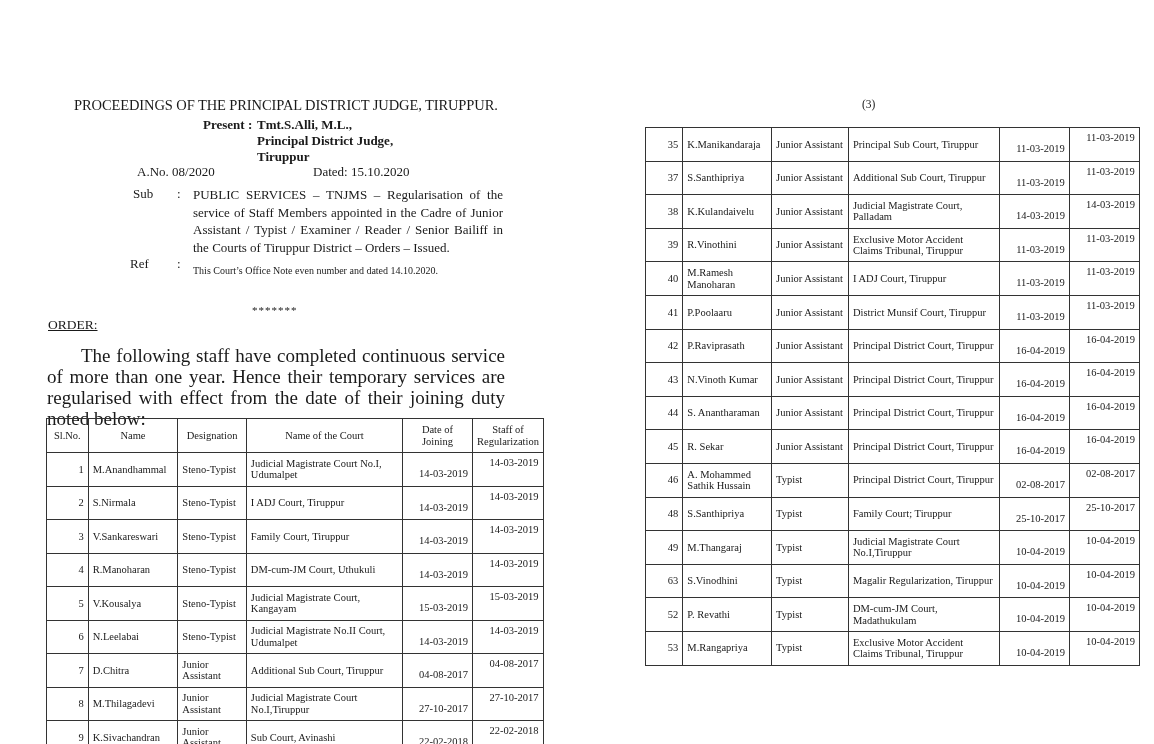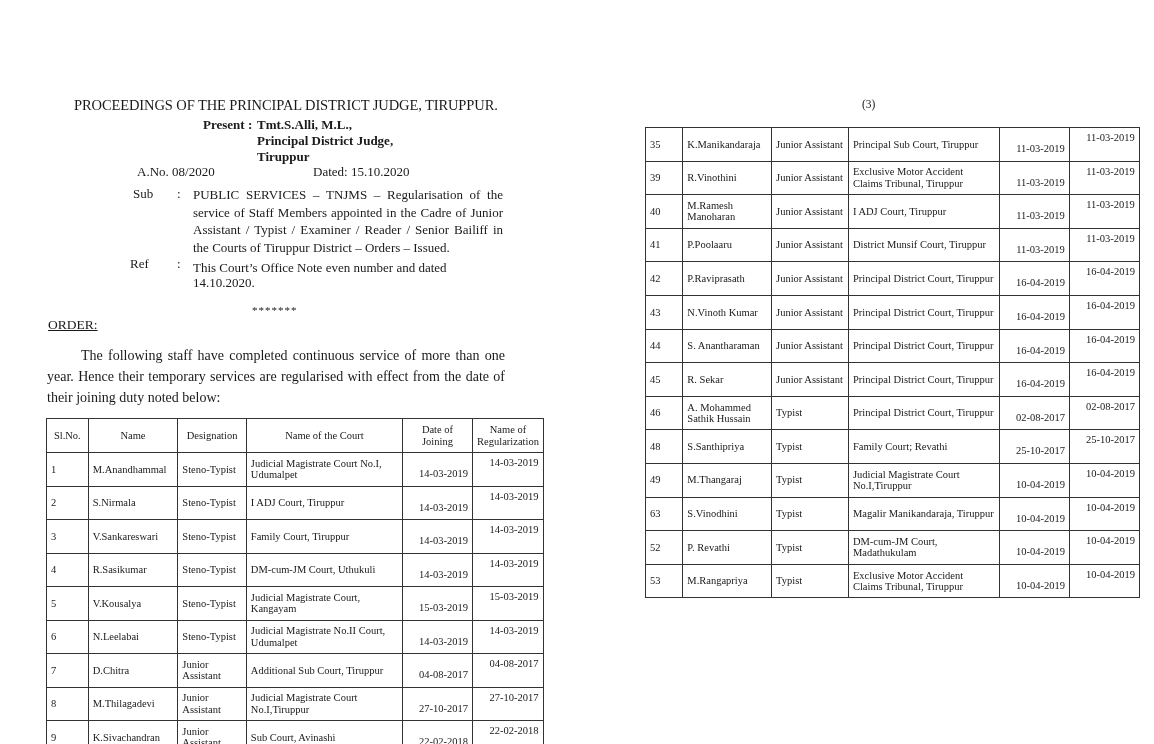--- a/index.html
+++ b/index.html
@@ -10,34 +10,34 @@
   .present{left:203px;top:117px;font-size:13px;font-weight:bold;line-height:16px;}
   .present .lbl{display:inline-block;width:52px;}
   .present .val{position:absolute;left:54px;top:0;white-space:nowrap;}
   .ano{left:137px;top:164px;font-size:13px;}
   .dated{left:313px;top:164px;font-size:13px;}
   .sub-lbl{left:133px;top:186px;font-size:13px;}
   .sub-colon{left:177px;top:186px;font-size:13px;}
   .sub-text{left:193px;top:186px;width:310px;font-size:13px;line-height:17.5px;text-align:justify;}
   .ref-lbl{left:130px;top:256px;font-size:13px;}
   .ref-colon{left:177px;top:256px;font-size:13px;}
-  .ref-text{left:193px;top:260px;width:300px;font-size:13px;line-height:15px;}
+  .ref-text{left:193px;top:260px;width:300px;font-size:10px;line-height:22px;}
   .stars{left:252px;top:304px;font-size:11px;letter-spacing:1px;}
   .order{left:48px;top:317px;font-size:13.5px;font-weight:normal;text-decoration:underline;}
-  .para{left:47px;top:345px;width:458px;font-size:14px;line-height:21px;text-align:justify;}
+  .para{left:47px;top:345px;width:458px;font-size:19px;line-height:21px;text-align:justify;}
   .para .indent{display:inline-block;width:34px;}
   .pageno{left:862px;top:98px;font-size:11.5px;}
   table{position:absolute;border-collapse:collapse;font-size:10.5px;}
   td,th{border:1px solid #333;padding:0 4px;vertical-align:middle;font-weight:normal;line-height:11.5px;}
   .lt{left:46px;top:418px;width:498px;}
   .lt th{height:33px;text-align:center;}
   .lt td{height:23.5px;}
   .rt{left:645px;top:127px;width:495px;}
   .rt td{height:23.6px;}
-  .c{text-align:left;}
+  .c{text-align:right;}
   .court{font-size:10.5px;}
   .date{text-align:center;white-space:nowrap;padding-left:16px;}
   .date-j{padding-top:9px;}
   .date-r{vertical-align:top;padding-top:4px;}
 </style>
 </head>
 <body>
 
 <div class="abs title">PROCEEDINGS OF THE PRINCIPAL DISTRICT JUDGE, TIRUPPUR.</div>
 <div class="abs present">
@@ -72,21 +72,21 @@
       <col style="width:65px">
       <col style="width:71px">
     </colgroup>
   <thead>
     <tr>
       <th>Sl.No.</th>
       <th>Name</th>
       <th>Designation</th>
       <th>Name of the Court</th>
       <th>Date of Joining</th>
-      <th>Name of Regularization</th>
+      <th>Staff of Regularization</th>
     </tr>
   </thead>
   <tbody id="left-body">
       <tr>
         <td class="c">1</td>
         <td>M.Anandhammal</td>
         <td>Steno-Typist</td>
         <td class="court">Judicial Magistrate Court No.I, Udumalpet</td>
         <td class="date date-j">14-03-2019</td>
         <td class="date date-r">14-03-2019</td>
@@ -102,21 +102,21 @@
       <tr>
         <td class="c">3</td>
         <td>V.Sankareswari</td>
         <td>Steno-Typist</td>
         <td class="court">Family Court, Tiruppur</td>
         <td class="date date-j">14-03-2019</td>
         <td class="date date-r">14-03-2019</td>
       </tr>
       <tr>
         <td class="c">4</td>
-        <td>R.Sasikumar</td>
+        <td>R.Manoharan</td>
         <td>Steno-Typist</td>
         <td class="court">DM-cum-JM Court, Uthukuli</td>
         <td class="date date-j">14-03-2019</td>
         <td class="date date-r">14-03-2019</td>
       </tr>
       <tr>
         <td class="c">5</td>
         <td>V.Kousalya</td>
         <td>Steno-Typist</td>
         <td class="court">Judicial Magistrate Court, Kangayam</td>
@@ -171,20 +171,36 @@
   <tbody id="right-body">
       <tr>
         <td class="c">35</td>
         <td>K.Manikandaraja</td>
         <td>Junior Assistant</td>
         <td class="court">Principal Sub Court, Tiruppur</td>
         <td class="date date-j">11-03-2019</td>
         <td class="date date-r">11-03-2019</td>
       </tr>
       <tr>
+        <td class="c">37</td>
+        <td>S.Santhipriya</td>
+        <td>Junior Assistant</td>
+        <td class="court">Additional Sub Court, Tiruppur</td>
+        <td class="date date-j">11-03-2019</td>
+        <td class="date date-r">11-03-2019</td>
+      </tr>
+      <tr>
+        <td class="c">38</td>
+        <td>K.Kulandaivelu</td>
+        <td>Junior Assistant</td>
+        <td class="court">Judicial Magistrate Court, Palladam</td>
+        <td class="date date-j">14-03-2019</td>
+        <td class="date date-r">14-03-2019</td>
+      </tr>
+      <tr>
         <td class="c">39</td>
         <td>R.Vinothini</td>
         <td>Junior Assistant</td>
         <td class="court">Exclusive Motor Accident Claims Tribunal, Tiruppur</td>
         <td class="date date-j">11-03-2019</td>
         <td class="date date-r">11-03-2019</td>
       </tr>
       <tr>
         <td class="c">40</td>
         <td>M.Ramesh Manoharan</td>
@@ -238,37 +254,37 @@
         <td>A. Mohammed Sathik Hussain</td>
         <td>Typist</td>
         <td class="court">Principal District Court, Tiruppur</td>
         <td class="date date-j">02-08-2017</td>
         <td class="date date-r">02-08-2017</td>
       </tr>
       <tr>
         <td class="c">48</td>
         <td>S.Santhipriya</td>
         <td>Typist</td>
-        <td class="court">Family Court; Revathi</td>
+        <td class="court">Family Court; Tiruppur</td>
         <td class="date date-j">25-10-2017</td>
         <td class="date date-r">25-10-2017</td>
       </tr>
       <tr>
         <td class="c">49</td>
         <td>M.Thangaraj</td>
         <td>Typist</td>
         <td class="court">Judicial Magistrate Court No.I,Tiruppur</td>
         <td class="date date-j">10-04-2019</td>
         <td class="date date-r">10-04-2019</td>
       </tr>
       <tr>
         <td class="c">63</td>
         <td>S.Vinodhini</td>
         <td>Typist</td>
-        <td class="court">Magalir Manikandaraja, Tiruppur</td>
+        <td class="court">Magalir Regularization, Tiruppur</td>
         <td class="date date-j">10-04-2019</td>
         <td class="date date-r">10-04-2019</td>
       </tr>
       <tr>
         <td class="c">52</td>
         <td>P. Revathi</td>
         <td>Typist</td>
         <td class="court">DM-cum-JM Court, Madathukulam</td>
         <td class="date date-j">10-04-2019</td>
         <td class="date date-r">10-04-2019</td>

